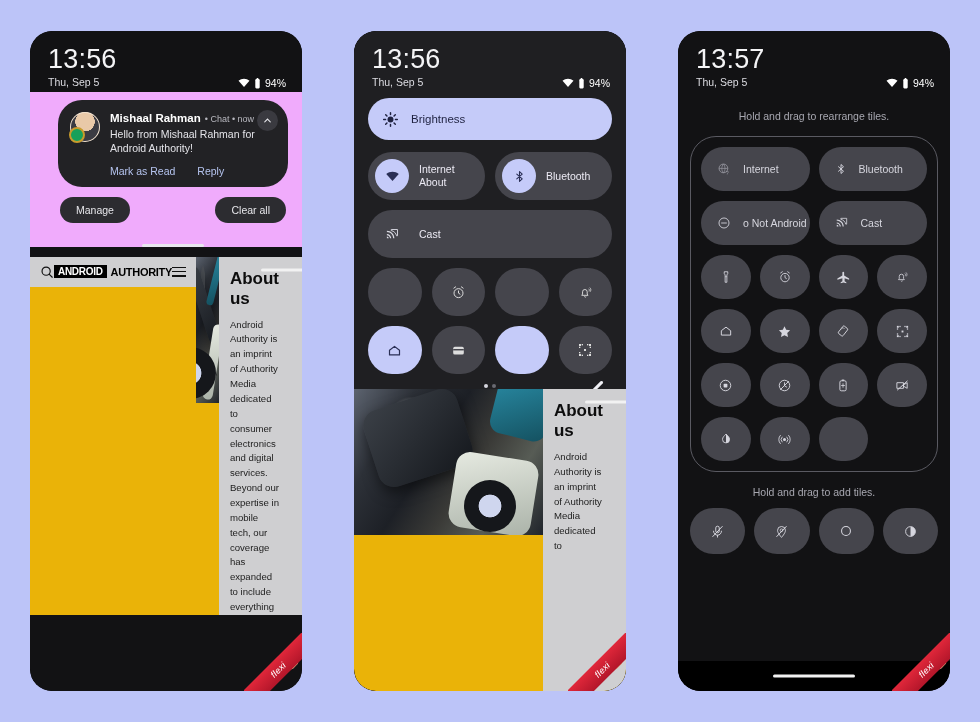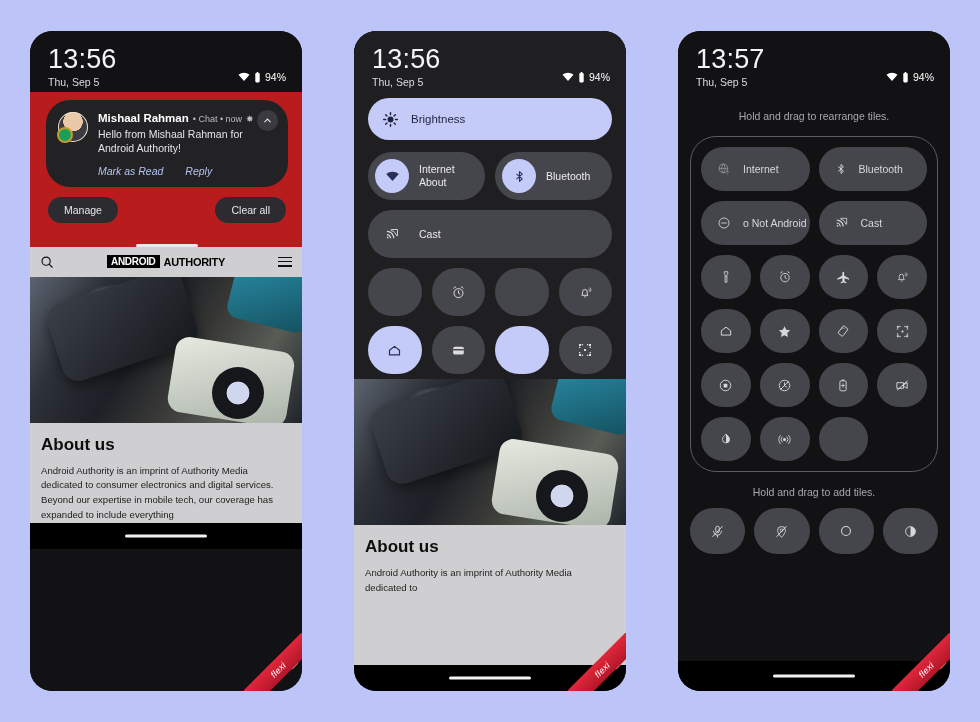--- a/index.html
+++ b/index.html
@@ -38,31 +38,31 @@
     padding: 14px 18px 4px 18px;
   }
   .clock {
     font-size: 27px; color: #f4f4f6; font-weight: 400;
     letter-spacing: 0.2px; line-height: 1.05;
   }
   .datestr {
     font-size: 10.5px; color: #dcdce2; margin-top: 3px;
   }
   .status-right {
-    position: absolute; right: 16px; bottom: 9px;
+    position: absolute; right: 16px; bottom: 3px;
     display: flex; align-items: center; gap: 4px;
     font-size: 10.5px; color: #fff;
   }
   .ic-wifi { width: 12px; height: 12px; display:block; }
   .ic-batt { width: 7px; height: 11px; display:block; }
 
   
   .shade {
-    background: #b91c1c;
-    padding: 8px 14px 0 16px;
+    background: #f0abfc;
+    padding: 8px 14px 0 28px;
   }
   .notif-card {
     background: #222225;
     border-radius: 24px;
     padding: 12px 12px 10px 12px;
     position: relative;
   }
   .notif-head { display: flex; align-items: flex-start; gap: 10px; }
   .avatar {
     width: 30px; height: 30px; border-radius: 50%;
@@ -81,21 +81,21 @@
   }
   .notif-meta { font-size: 9px; color: #b9b9c0; font-weight: normal; }
   .notif-body {
     font-size: 10.5px; color: #e3e3e8; margin-top: 4px; line-height: 1.3;
   }
   .collapse-btn {
     position: absolute; right: 10px; top: 10px;
     width: 21px; height: 21px; border-radius: 50%;
     background: #3a3a40; display:flex; align-items:center; justify-content:center;
   }
-  .notif-actions { display: flex; gap: 22px; margin: 9px 0 0 40px; font-style: italic; }
+  .notif-actions { display: flex; gap: 22px; margin: 9px 0 0 40px; }
   .notif-action { font-size: 10.5px; color: #b5c4ef; }
   .shade-buttons {
     display: flex; justify-content: space-between;
     padding: 10px 2px 12px 2px;
   }
   .pill-btn {
     background: #2c2c30; color: #e6e6ea;
     border-radius: 16px; padding: 7px 16px; font-size: 10.5px;
   }
   .articles-card {
@@ -119,23 +119,24 @@
   }
   .kebab { margin-right: 12px; display:flex; flex-direction:column; gap:2px; }
   .kebab i { width:2px; height:2px; background:#cfcfd6; border-radius:50%; display:block;}
   .shade-handle {
     width: 62px; height: 3px; background: #e8e8ee; border-radius: 2px;
     margin: 9px auto 0 auto;
   }
 
   
   .web {
-    background: #404040;
-    flex: 1; display: flex; flex-direction: column;
+    background: #eab308;
+    flex: 1; display: flex; flex-direction: row;
     position: relative;
+    margin-top: 10px;
   }
   .web-top {
     height: 30px; background: #cfcfd1;
     display: flex; align-items: center; justify-content: space-between;
     padding: 0 10px;
   }
   .brand { display: flex; align-items: center; gap: 4px; }
   .brand .b1 {
     background: #000; color: #fff; font-size: 10px; font-weight: bold;
     padding: 1px 4px; letter-spacing: -0.3px;

